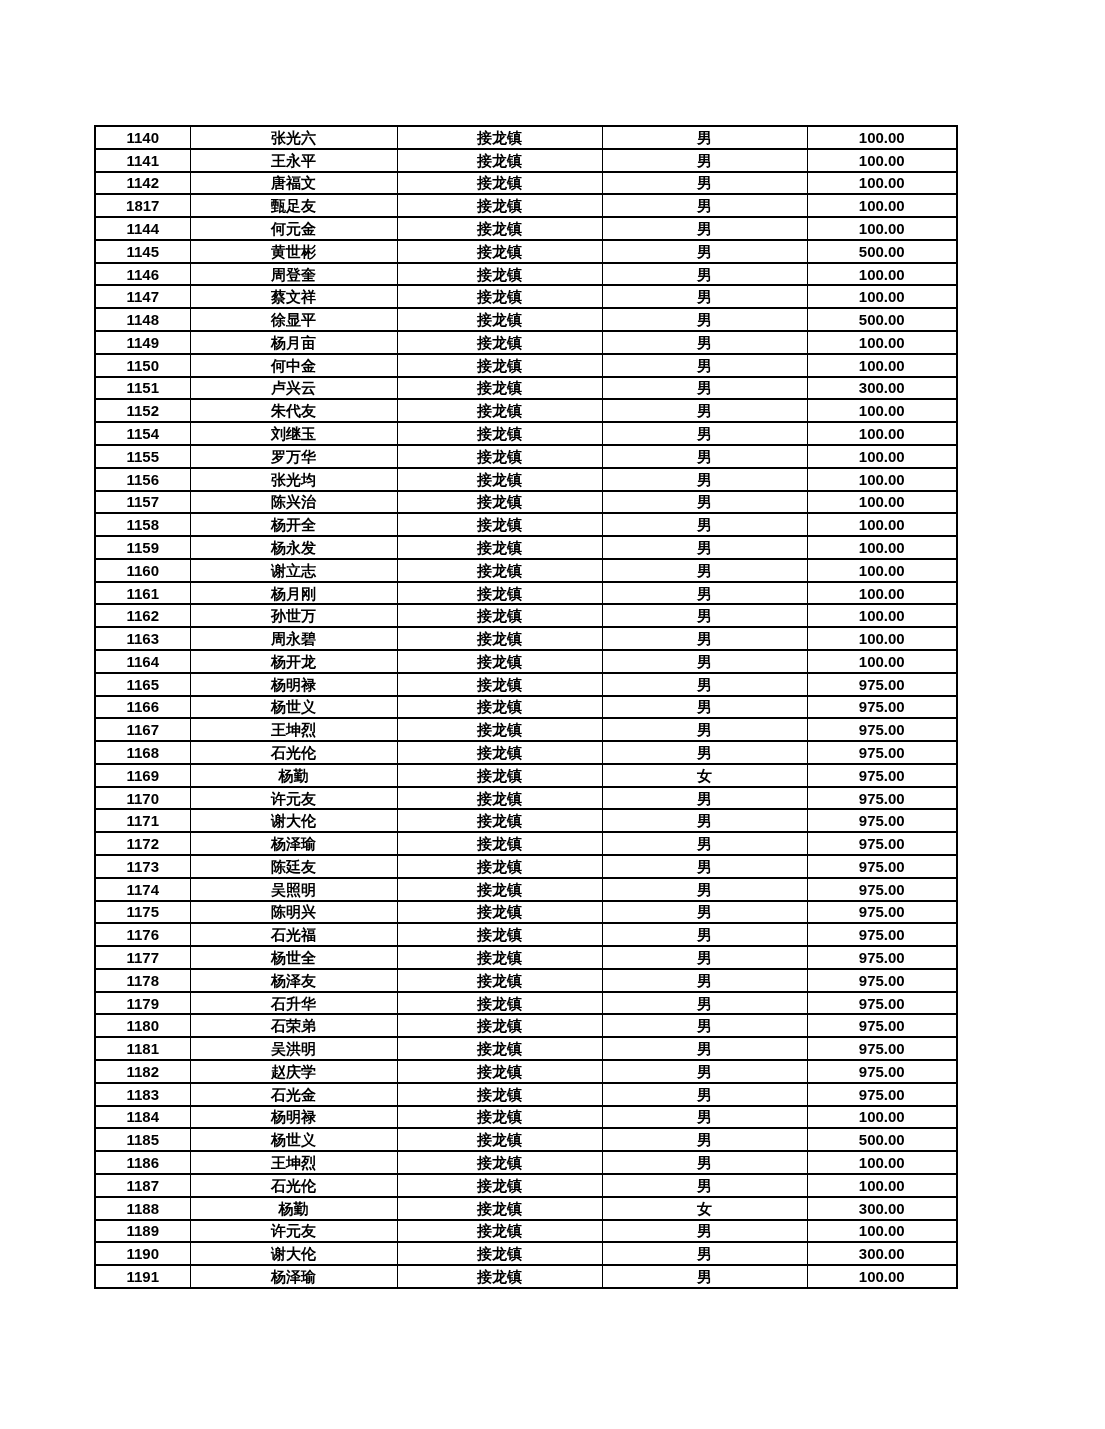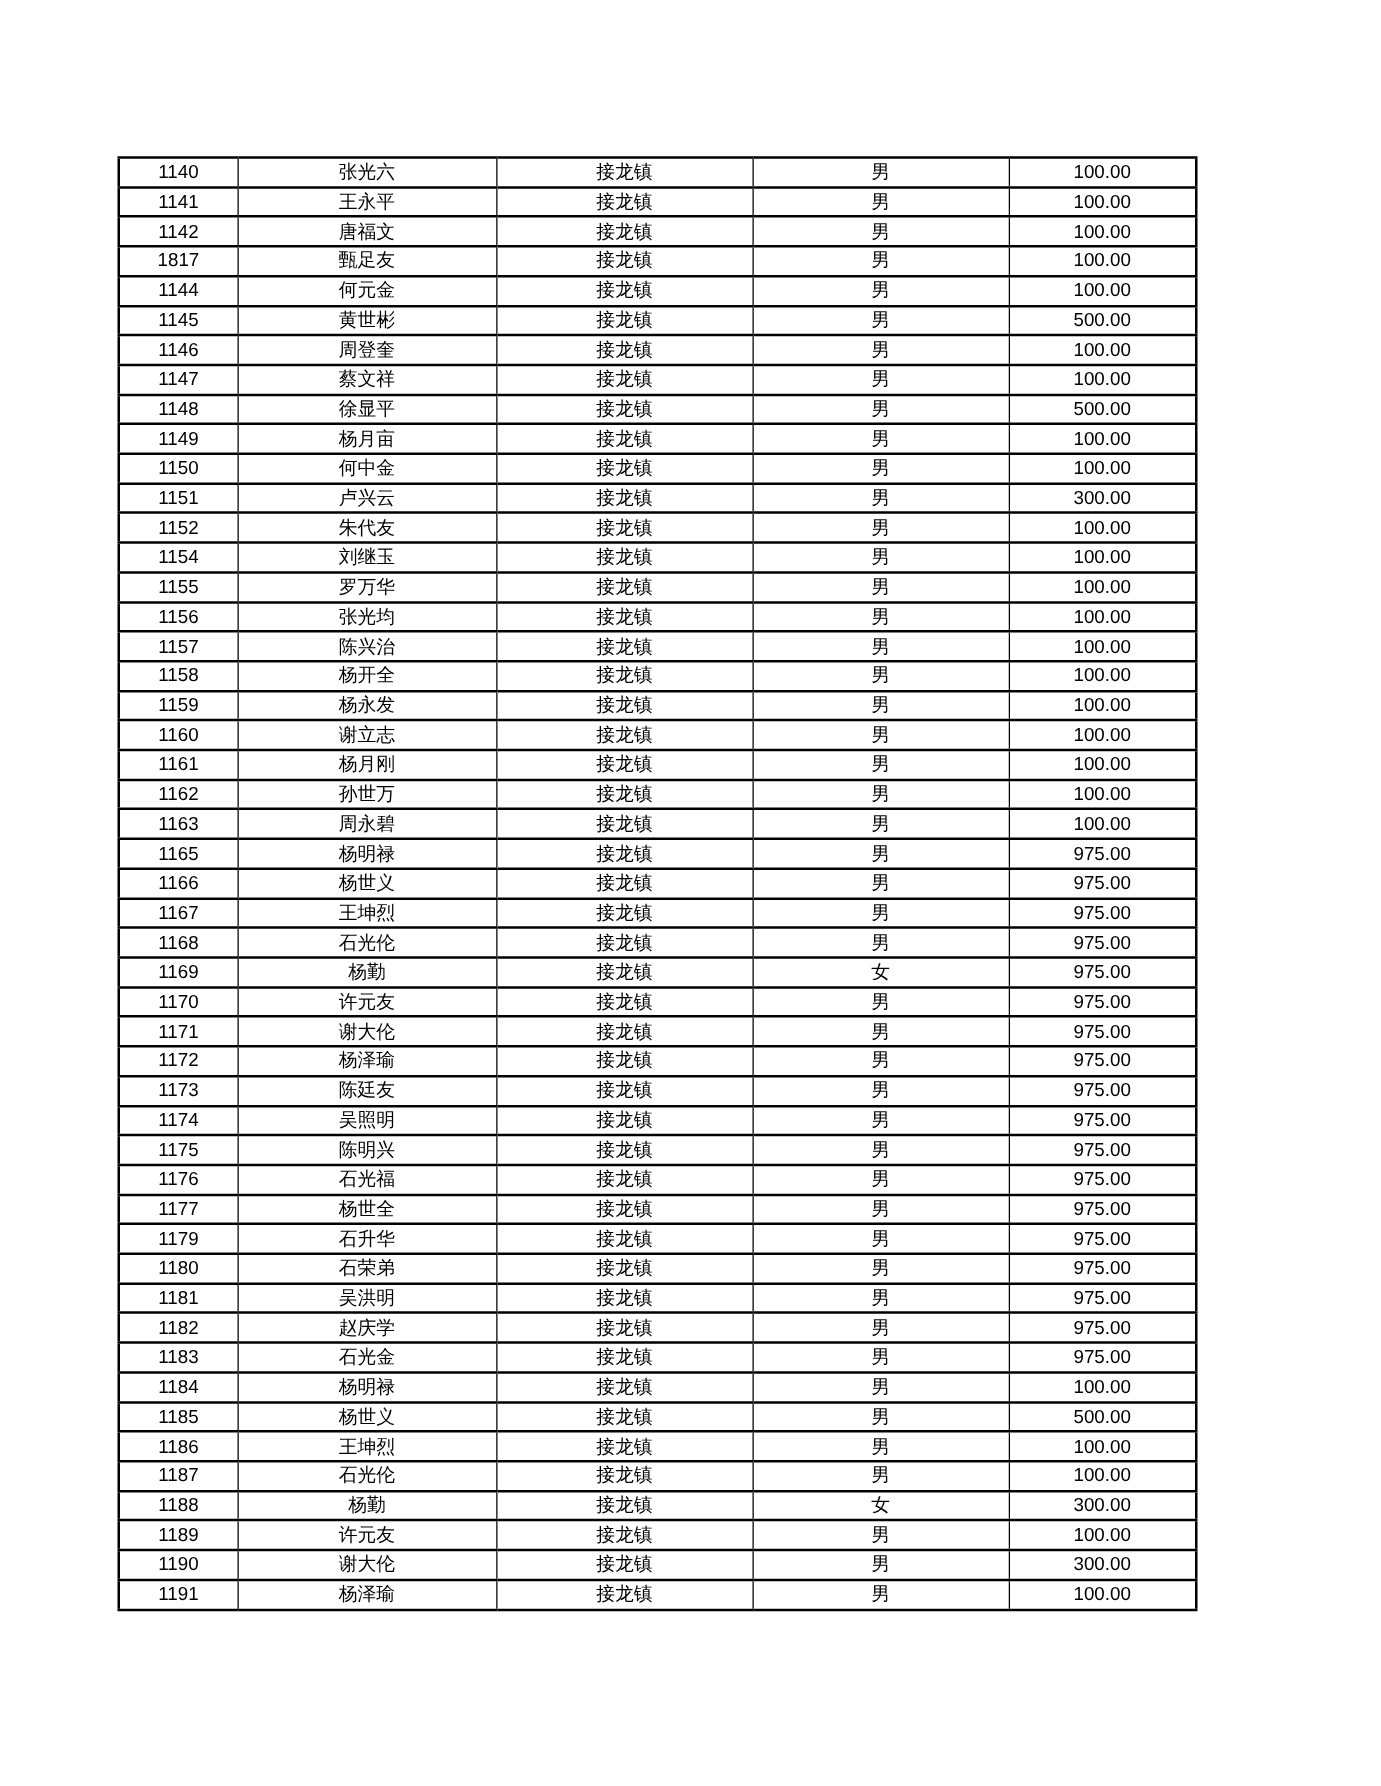--- a/index.html
+++ b/index.html
@@ -7,20 +7,21 @@
     padding: 0;
     background: #ffffff;
   }
   .sheet {
     position: relative;
     width: 1105px;
     height: 1429px;
     background: #ffffff;
     overflow: hidden;
     font-family: "Liberation Sans", "DejaVu Sans", sans-serif;
+    font-weight: bold;
   }
   table.roster {
     position: absolute;
     left: 94px;
     top: 125px;
     width: 862px;
     height: 1164px;
     border-collapse: collapse;
     table-layout: fixed;
   }
@@ -215,20 +216,27 @@
           <td>100.00</td>
         </tr>
         <tr>
           <td>1163</td>
           <td>周永碧</td>
           <td>接龙镇</td>
           <td>男</td>
           <td>100.00</td>
         </tr>
         <tr>
+          <td>1164</td>
+          <td>杨开龙</td>
+          <td>接龙镇</td>
+          <td>男</td>
+          <td>100.00</td>
+        </tr>
+        <tr>
           <td>1165</td>
           <td>杨明禄</td>
           <td>接龙镇</td>
           <td>男</td>
           <td>975.00</td>
         </tr>
         <tr>
           <td>1166</td>
           <td>杨世义</td>
           <td>接龙镇</td>
@@ -301,20 +309,27 @@
         <tr>
           <td>1176</td>
           <td>石光福</td>
           <td>接龙镇</td>
           <td>男</td>
           <td>975.00</td>
         </tr>
         <tr>
           <td>1177</td>
           <td>杨世全</td>
+          <td>接龙镇</td>
+          <td>男</td>
+          <td>975.00</td>
+        </tr>
+        <tr>
+          <td>1178</td>
+          <td>杨泽友</td>
           <td>接龙镇</td>
           <td>男</td>
           <td>975.00</td>
         </tr>
         <tr>
           <td>1179</td>
           <td>石升华</td>
           <td>接龙镇</td>
           <td>男</td>
           <td>975.00</td>

